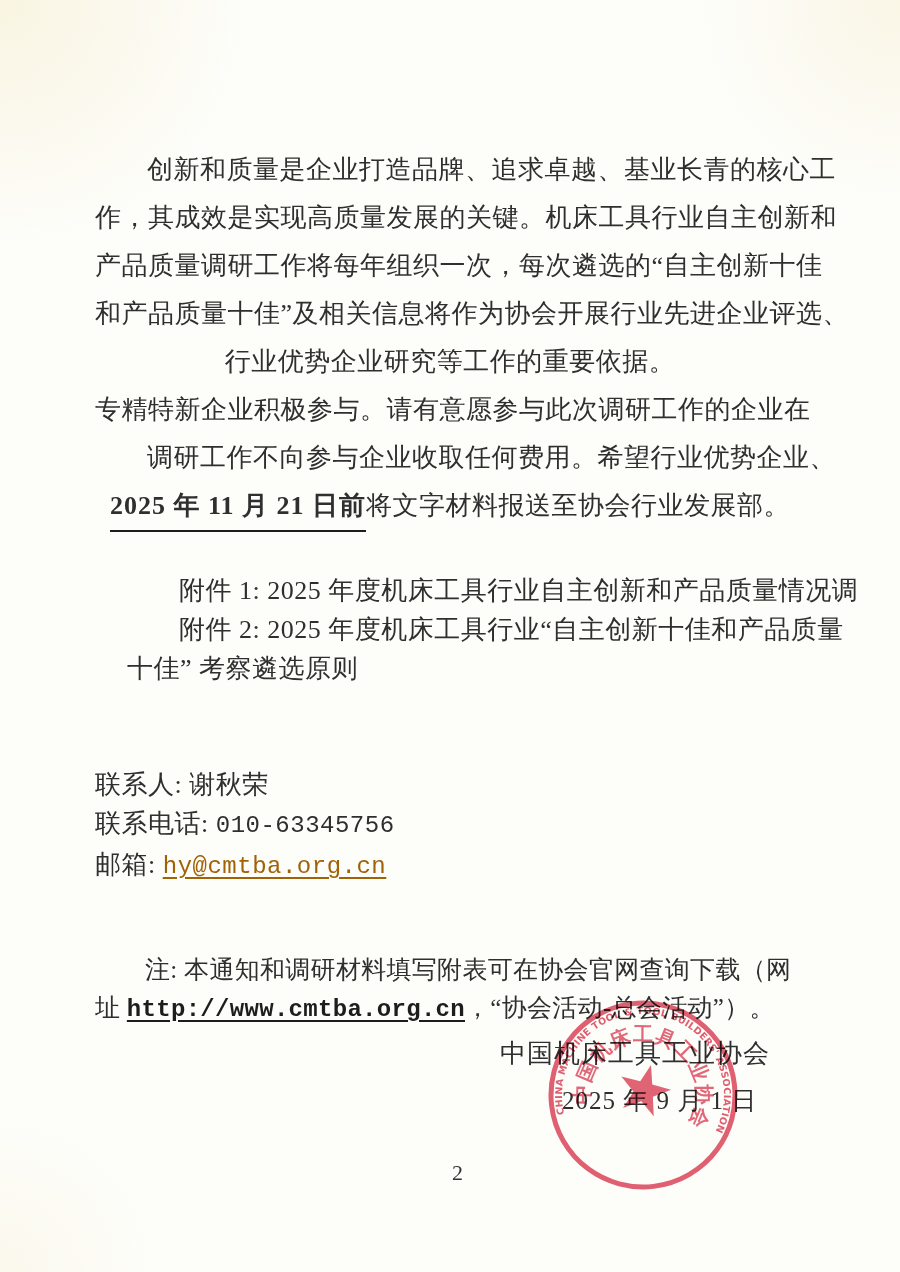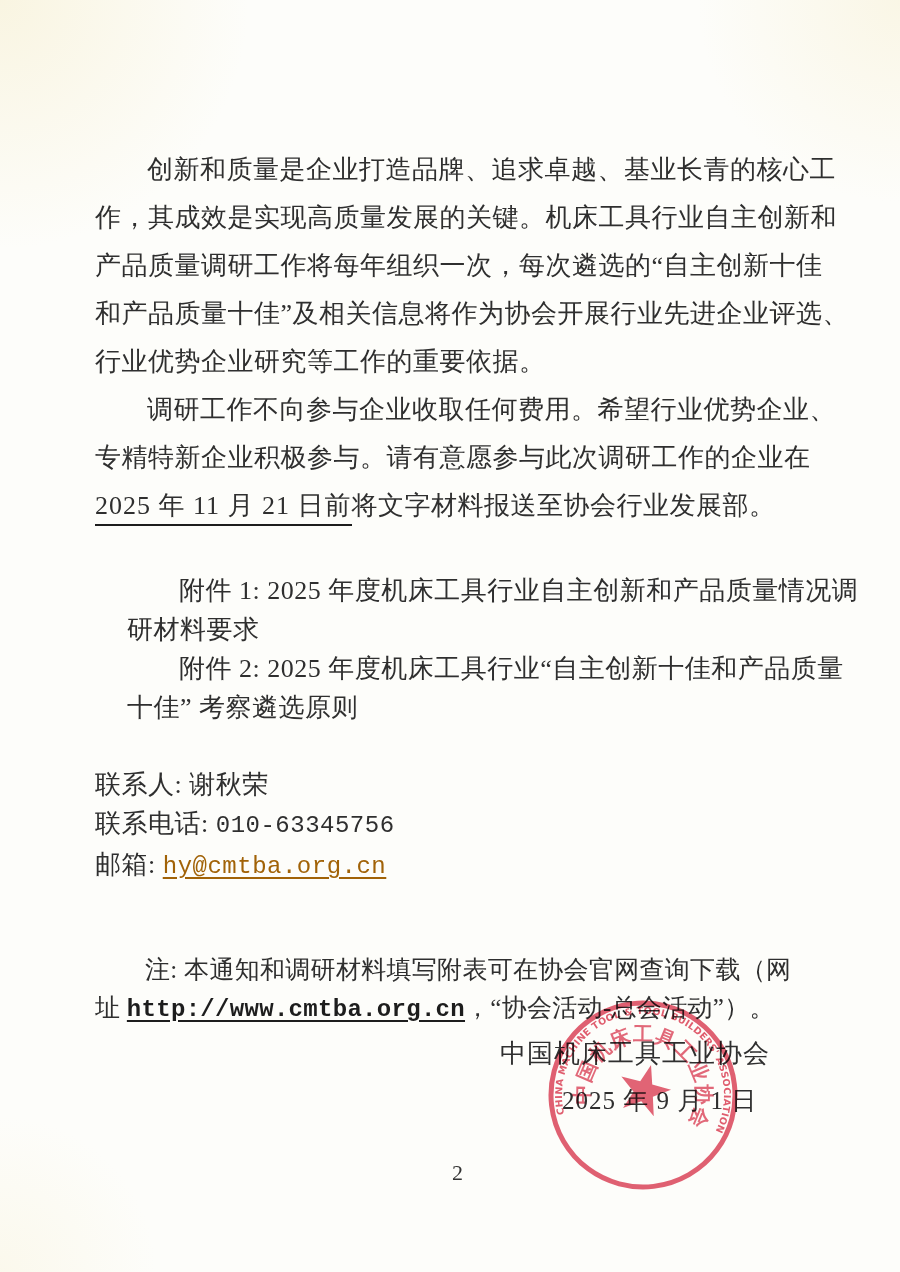--- a/index.html
+++ b/index.html
@@ -9,29 +9,29 @@
     color:#2f2f2f;
     background:
       radial-gradient(circle at 0% 0%, rgba(246,238,205,.55), transparent 16%),
       radial-gradient(circle at 100% 0%, rgba(246,238,205,.45), transparent 13%),
       radial-gradient(circle at 0% 100%, rgba(246,238,205,.30), transparent 10%),
       #fdfdfa;
   }
   .page{position:absolute;inset:0;}
   .sec{position:absolute;left:95px;width:710px;white-space:nowrap;}
   .line{display:block;}
-  .para .line{line-height:48px;font-size:26px;letter-spacing:.5px;}
+  .para .line{line-height:48px;font-size:26px;letter-spacing:.5px;text-align:center;}
   .att .line{line-height:39px;font-size:26px;letter-spacing:.5px;margin-left:32px;}
   .contact .line{line-height:39px;font-size:26px;letter-spacing:.5px;}
   .note .line{line-height:38px;font-size:25px;letter-spacing:.3px;}
   .indent{text-indent:2em;}
   .deadline{
-    font-weight:normal;
+    font-weight:bold;
     border-bottom:2.5px solid #1d1d1d;
-    padding-bottom:4px;
+    padding-bottom:10px;
     letter-spacing:1px;
   }
   .mono{font-family:"Liberation Mono","DejaVu Sans Mono",monospace;}
   .email-link{
     color:#a16207;
     text-decoration:underline;
     text-underline-offset:4px;
     font-size:24px;
   }
   .site-url{
@@ -57,28 +57,27 @@
 <body>
 
 <div class="page">
 
   <div class="sec para" style="top:146px">
     <span class="line indent">创新和质量是企业打造品牌、追求卓越、基业长青的核心工</span>
     <span class="line">作，其成效是实现高质量发展的关键。机床工具行业自主创新和</span>
     <span class="line">产品质量调研工作将每年组织一次，每次遴选的“自主创新十佳</span>
     <span class="line">和产品质量十佳”及相关信息将作为协会开展行业先进企业评选、</span>
     <span class="line">行业优势企业研究等工作的重要依据。</span>
+    <span class="line">专精特新企业积极参与。请有意愿参与此次调研工作的企业在</span>
     <span class="line indent">调研工作不向参与企业收取任何费用。希望行业优势企业、</span>
-    <span class="line">专精特新企业积极参与。请有意愿参与此次调研工作的企业在</span>
     <span class="line"><span class="deadline">2025 年 11 月 21 日前</span><span>将文字材料报送至协会行业发展部。</span></span>
   </div>
 
   <div class="sec att" style="top:571px">
     <span class="line indent">附件 1: 2025 年度机床工具行业自主创新和产品质量情况调</span>
-    <span class="line">研材料要求</span>
     <span class="line indent">附件 2: 2025 年度机床工具行业“自主创新十佳和产品质量</span>
     <span class="line">十佳” 考察遴选原则</span>
   </div>
 
   <div class="sec contact" style="top:765px">
     <span class="line">联系人: 谢秋荣</span>
     <span class="line"><span>联系电话: </span><span class="mono phone-num">010-63345756</span></span>
     <span class="line"><span>邮箱: </span><a href="#" class="mono email-link">hy@cmtba.org.cn</a></span>
   </div>
 

